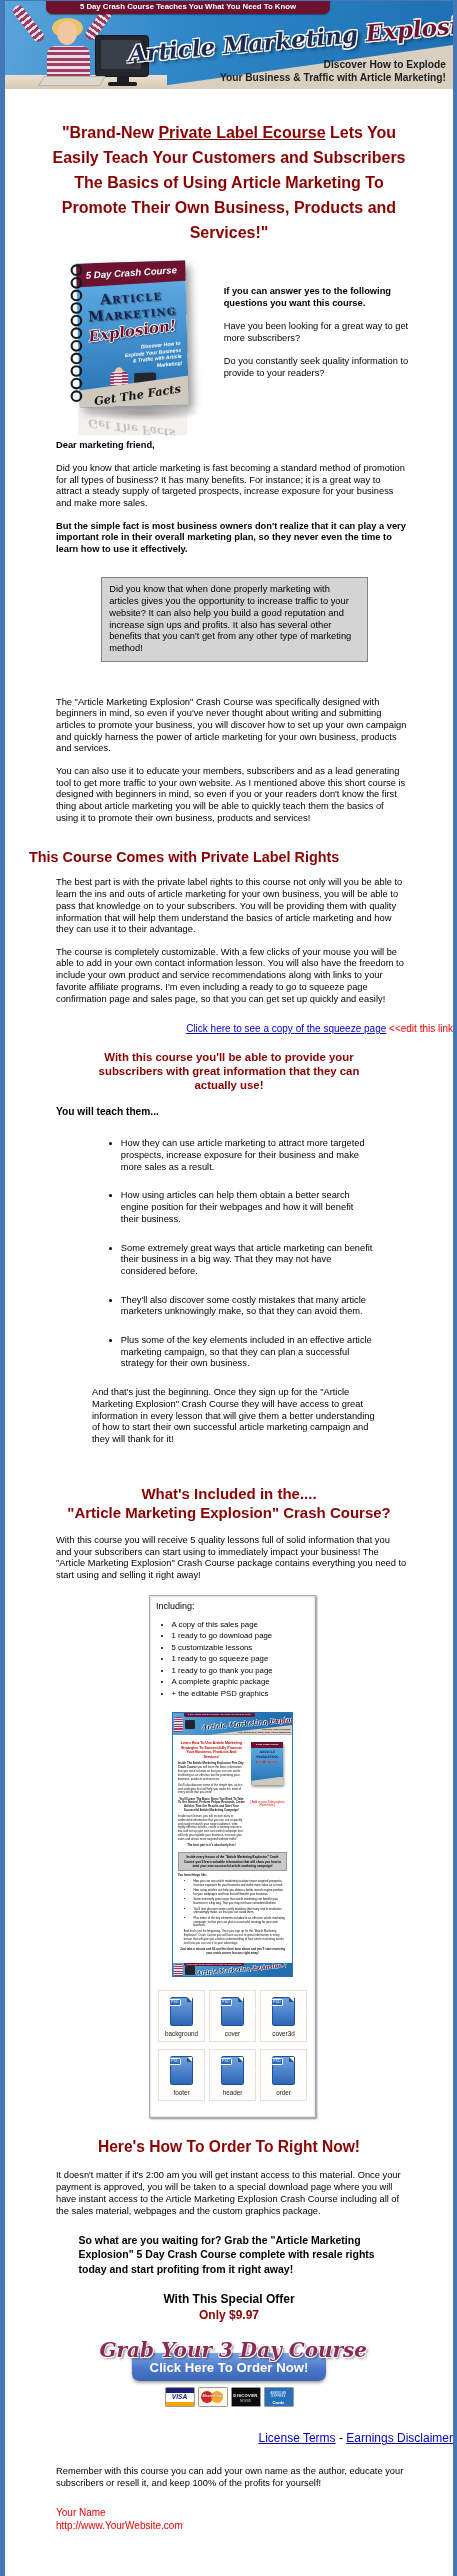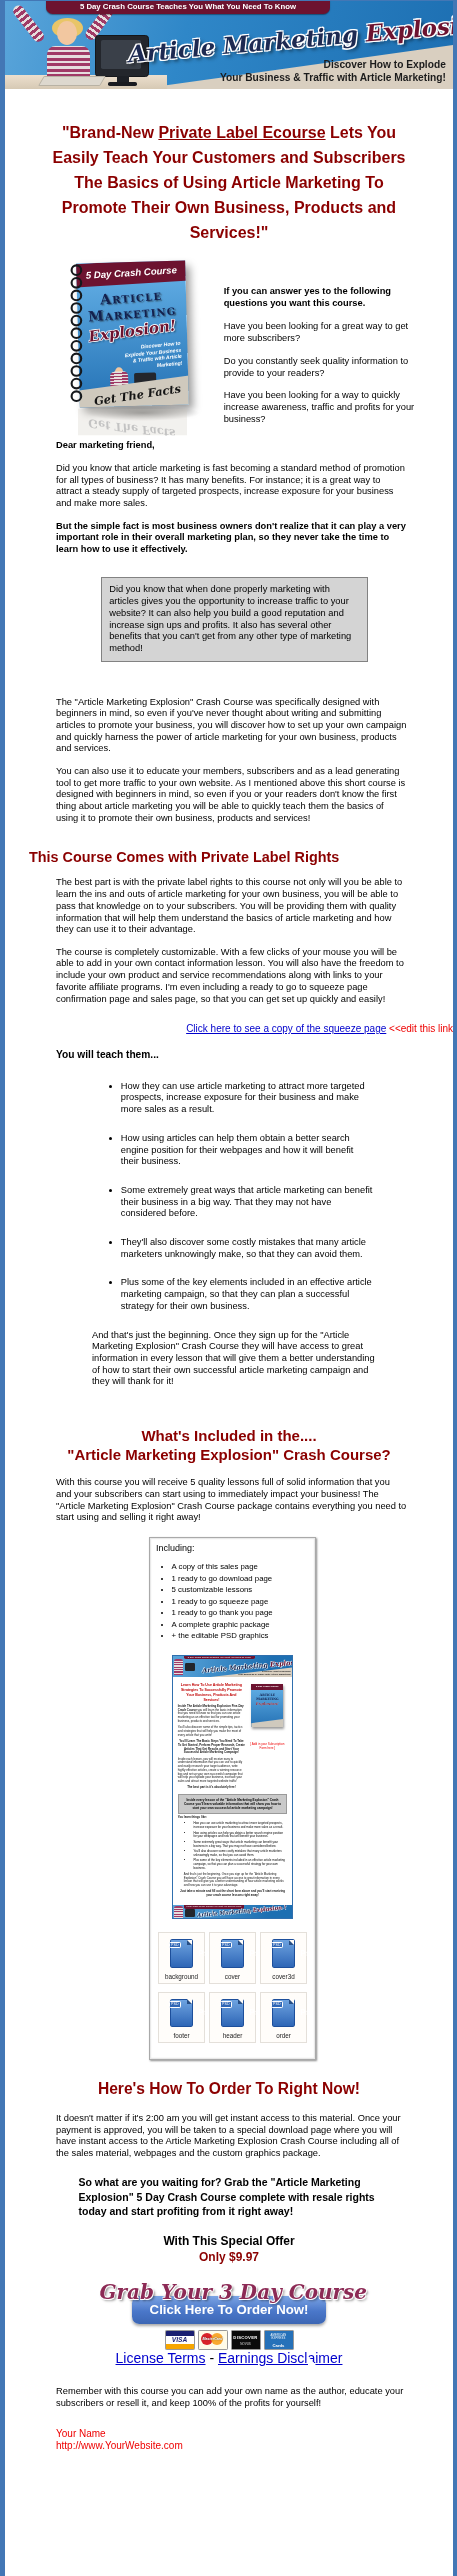--- a/index.html
+++ b/index.html
@@ -144,21 +144,21 @@
   .card.mc .circ{position:absolute;top:2.4px;width:12px;height:12px;border-radius:50%;}
   .card.mc .red{left:2.4px;background:#d9222a;}
   .card.mc .org{left:12px;background:#f79e1b;opacity:.9;}
   .card.mc .txt{position:absolute;top:6px;width:100%;text-align:center;color:#fff;font-size:3.6px;font-weight:bold;font-style:italic;text-shadow:0 0 1.2px #333;}
   .card.disc{background:#0b0b0b;color:#fff;}
   .card.disc .txt{font-size:4.2px;font-weight:bold;text-align:center;margin-top:4.2px;letter-spacing:0.3px;}
   .card.disc .sub{font-size:3px;text-align:center;color:#ddd;margin-top:1.8px;}
   .card.amex{background:#2671b9;color:#fff;}
   .card.amex .t1{font-size:2.7px;text-align:center;margin-top:3.6px;letter-spacing:0.2px;}
   .card.amex .t2{font-size:4.2px;font-weight:bold;text-align:center;margin-top:2.4px;}
-  .liceline{text-align:center;font-size:14px;}
+  .liceline{text-align:right;margin-top:24px;font-size:12px;}
   .sig{margin:18px 0 0 51px;color:#EE0000;font-size:10px;line-height:12.6px;}
 </style>
 </head>
 <body>
 
 <div class="page">
 
   <div class="banner">
     <div class="wedge"></div>
     <div class="scene">
@@ -222,38 +222,38 @@
       <div class="reflection">
           <div class="rband">
             <div class="cfoot">Get The Facts</div>
           </div>
         </div>
     </div>
     <div class="qcol">
       <div class="b">If you can answer yes to the following questions you want this course.</div>
       <div class="q">Have you been looking for a great way to get more subscribers?</div>
       <div class="q">Do you constantly seek quality information to provide to your readers?</div>
-      <div class="q">Have you been looking for a way to quickly increase awareness, traffic and profits for your business?</div>
     </div>
   </div>
 
   <p class="copy b" style="margin-top:4.8px;">Dear marketing friend,</p>
   <p class="copy" style="margin-top:10.8px;">Did you know that article marketing is fast becoming a standard method of promotion for all types of business? It has many benefits. For instance; it is a great way to attract a steady supply of targeted prospects, increase exposure for your business and make more sales.</p>
-  <p class="copy b" style="margin-top:10.8px;">But the simple fact is most business owners don't realize that it can play a very important role in their overall marketing plan, so they never take the time to learn how to use it effectively.</p>
+  <p class="copy b" style="margin-top:10.8px;">But the simple fact is most business owners don't realize that it can play a very important role in their overall marketing plan, so they never even the time to learn how to use it effectively.</p>
   <div class="graybox">Did you know that when done properly marketing with articles gives you the opportunity to increase traffic to your website? It can also help you build a good reputation and increase sign ups and profits. It also has several other benefits that you can't get from any other type of marketing method!</div>
   <p class="copy" style="margin-top:35px;">The "Article Marketing Explosion" Crash Course was specifically designed with beginners in mind, so even if you've never thought about writing and submitting articles to promote your business, you will discover how to set up your own campaign and quickly harness the power of article marketing for your own business, products and services.</p>
   <p class="copy" style="margin-top:10.8px;">You can also use it to educate your members, subscribers and as a lead generating tool to get more traffic to your own website. As I mentioned above this short course is designed with beginners in mind, so even if you or your readers don't know the first thing about article marketing you will be able to quickly teach them the basics of using it to promote their own business, products and services!</p>
 
   <h2 class="sect">This Course Comes with Private Label Rights</h2>
   <p class="copy" style="margin-top:12px;">The best part is with the private label rights to this course not only will you be able to learn the ins and outs of article marketing for your own business, you will be able to pass that knowledge on to your subscribers. You will be providing them with quality information that will help them understand the basics of article marketing and how they can use it to their advantage.</p>
   <p class="copy" style="margin-top:10.8px;">The course is completely customizable. With a few clicks of your mouse you will be able to add in your own contact information lesson. You will also have the freedom to include your own product and service recommendations along with links to your favorite affiliate programs. I'm even including a ready to go to squeeze page confirmation page and sales page, so that you can get set up quickly and easily!</p>
   <div class="linkline">
     <a class="blue">Click here to see a copy of the squeeze page</a>
     <span class="rednote">&lt;&lt;edit this link</span>
   </div>
+  <div class="subhead">With this course you'll be able to provide your subscribers with great information that they can actually use!</div>
   <p class="copy b" style="margin-top:14.4px;font-size:10.2px;">You will teach them...</p>
   <ul class="mainb">
     <li>How they can use article marketing to attract more targeted prospects, increase exposure for their business and make more sales as a result.</li>
     <li>How using articles can help them obtain a better search engine position for their webpages and how it will benefit their business.</li>
     <li>Some extremely great ways that article marketing can benefit their business in a big way. That they may not have considered before.</li>
     <li>They'll also discover some costly mistakes that many article marketers unknowingly make, so that they can avoid them.</li>
     <li>Plus some of the key elements included in an effective article marketing campaign, so that they can plan a successful strategy for their own business.</li>
   </ul>
   <p class="closing">And that's just the beginning. Once they sign up for the "Article Marketing Explosion" Crash Course they will have access to great information in every lesson that will give them a better understanding of how to start their own successful article marketing campaign and they will thank for it!</p>
 

